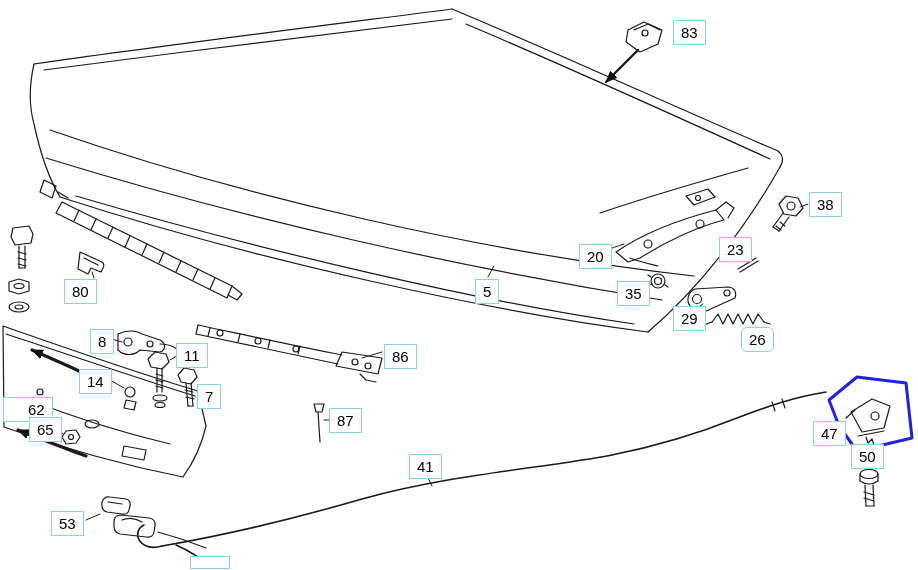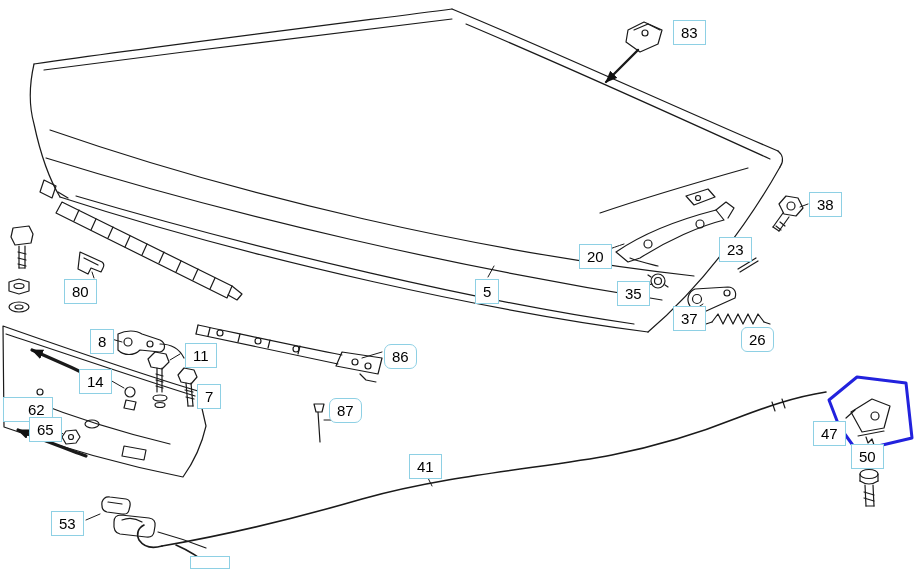--- a/index.html
+++ b/index.html
@@ -257,32 +257,32 @@
       <path class="thin" d="M86,520 L100,514"></path>
     </g>
   </svg>
 
   <div id="labels">
       <div class="part-label" style="left: 673px; top: 20px;">83</div>
       <div class="part-label" style="left: 809px; top: 192px;">38</div>
       <div class="part-label" style="left: 719px; top: 237px;">23</div>
       <div class="part-label" style="left: 579px; top: 244px;">20</div>
       <div class="part-label" style="left: 617px; top: 281px;">35</div>
-      <div class="part-label" style="left: 673px; top: 306px;">37</div>
+      <div class="part-label" style="left: 673px; top: 306px;">29</div>
       <div class="part-label" style="left: 741px; top: 327px; border-radius: 6px;">26</div>
       <div class="part-label" style="left: 64px; top: 279px;">80</div>
       <div class="part-label" style="left: 475px; top: 279px;">5</div>
       <div class="part-label" style="left: 90px; top: 329px;">8</div>
-      <div class="part-label" style="left: 185px; top: 343px;">11</div>
+      <div class="part-label" style="left: 176px; top: 343px;">11</div>
       <div class="part-label" style="left: 79px; top: 369px;">14</div>
       <div class="part-label" style="left: 197px; top: 384px;">7</div>
       <div class="part-label" style="left: 3px; top: 397px; padding-left: 24px;">62</div>
       <div class="part-label" style="left: 29px; top: 417px;">65</div>
-      <div class="part-label" style="left: 384px; top: 344px; border-radius: 7px;">86</div>
-      <div class="part-label" style="left: 329px; top: 398px; border-radius: 7px;">87</div>
+      <div class="part-label" style="left: 384px; top: 344px;">86</div>
+      <div class="part-label" style="left: 329px; top: 408px;">87</div>
       <div class="part-label" style="left: 409px; top: 454px;">41</div>
       <div class="part-label" style="left: 813px; top: 421px;">47</div>
       <div class="part-label" style="left: 851px; top: 444px;">50</div>
       <div class="part-label" style="left: 51px; top: 511px;">53</div>
       <div class="part-label partial" style="left: 190px; top: 556px; width: 40px; height: 13px;"></div>
     </div>
 
 </div>
 
 </body></html>

